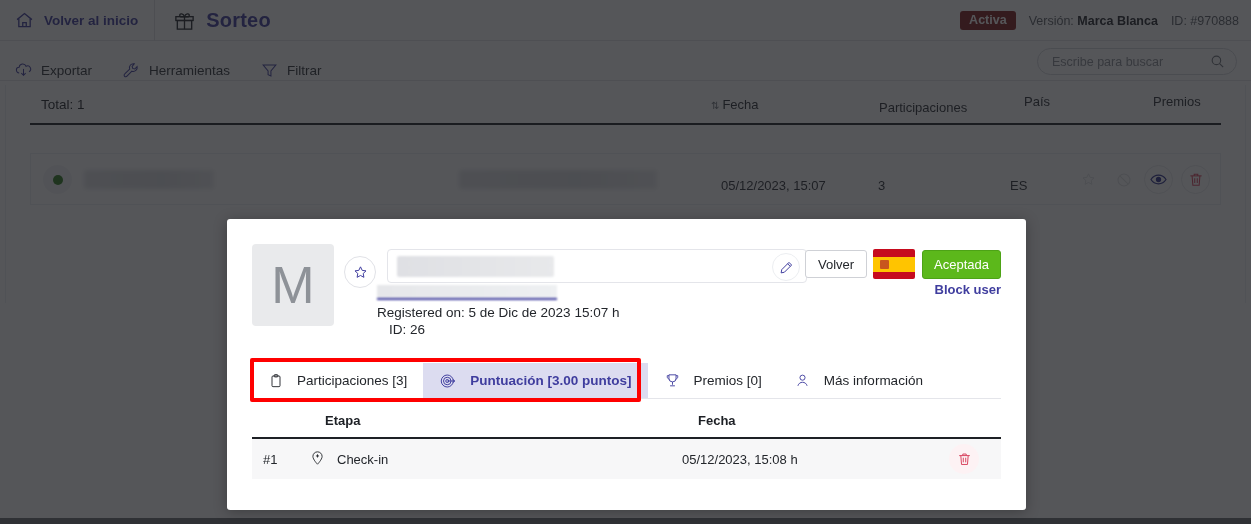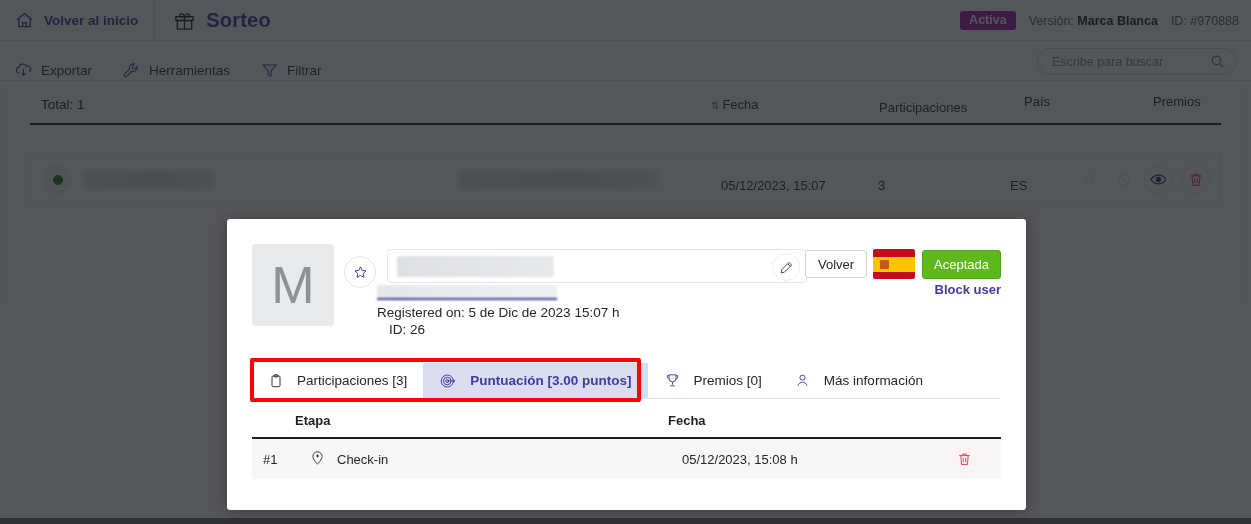--- a/index.html
+++ b/index.html
@@ -42,21 +42,21 @@
     padding-left: 18px;
   }
   .brand-label {
     color: #3f3d9e; font-size: 20px; font-weight: 700; letter-spacing: .2px;
   }
   .topbar-right {
     position: absolute; right: 12px; top: 0; height: 41px;
     display: flex; align-items: center; gap: 13px;
   }
   .badge-activa {
-    background: #a21caf; color: #ffffff;
+    background: #7f1d1d; color: #ffffff;
     font-size: 12.5px; font-weight: 600;
     padding: 3px 9px 4px; border-radius: 3px;
     line-height: 1;
   }
   .version-text { font-size: 12.5px; color: #5b5f66; }
   .version-text b { color: #23262b; font-weight: 700; }
   .id-text { font-size: 12.5px; color: #5b5f66; }
 
   
   .toolbar {
@@ -230,21 +230,21 @@
     background: #dcdcf0; color: #3f3d9e; font-weight: 700;
   }
   .tab-highlight {
     position: absolute; left: 250px; top: 358px; width: 391px; height: 44px;
     border: 4px solid #ff0000; border-radius: 2px;
     z-index: 20; pointer-events: none;
   }
 
   
   .sub-head {
-    position: absolute; left: 8px; top: 190px; right: 25px; height: 28px;
+    position: absolute; left: 38px; top: 190px; right: 25px; height: 28px;
   }
   .sub-th { position: absolute; font-size: 13px; font-weight: 700; color: #1d2025; top: 4px; }
   .sub-rule {
     position: absolute; left: 25px; right: 25px; top: 218px; height: 2px; background: #1d2025;
   }
   .sub-row {
     position: absolute; left: 25px; top: 220px; right: 25px; height: 40px;
     background: #f7f7f8;
   }
   .sub-cell { position: absolute; font-size: 13px; color: #23262b; top: 13px; }

